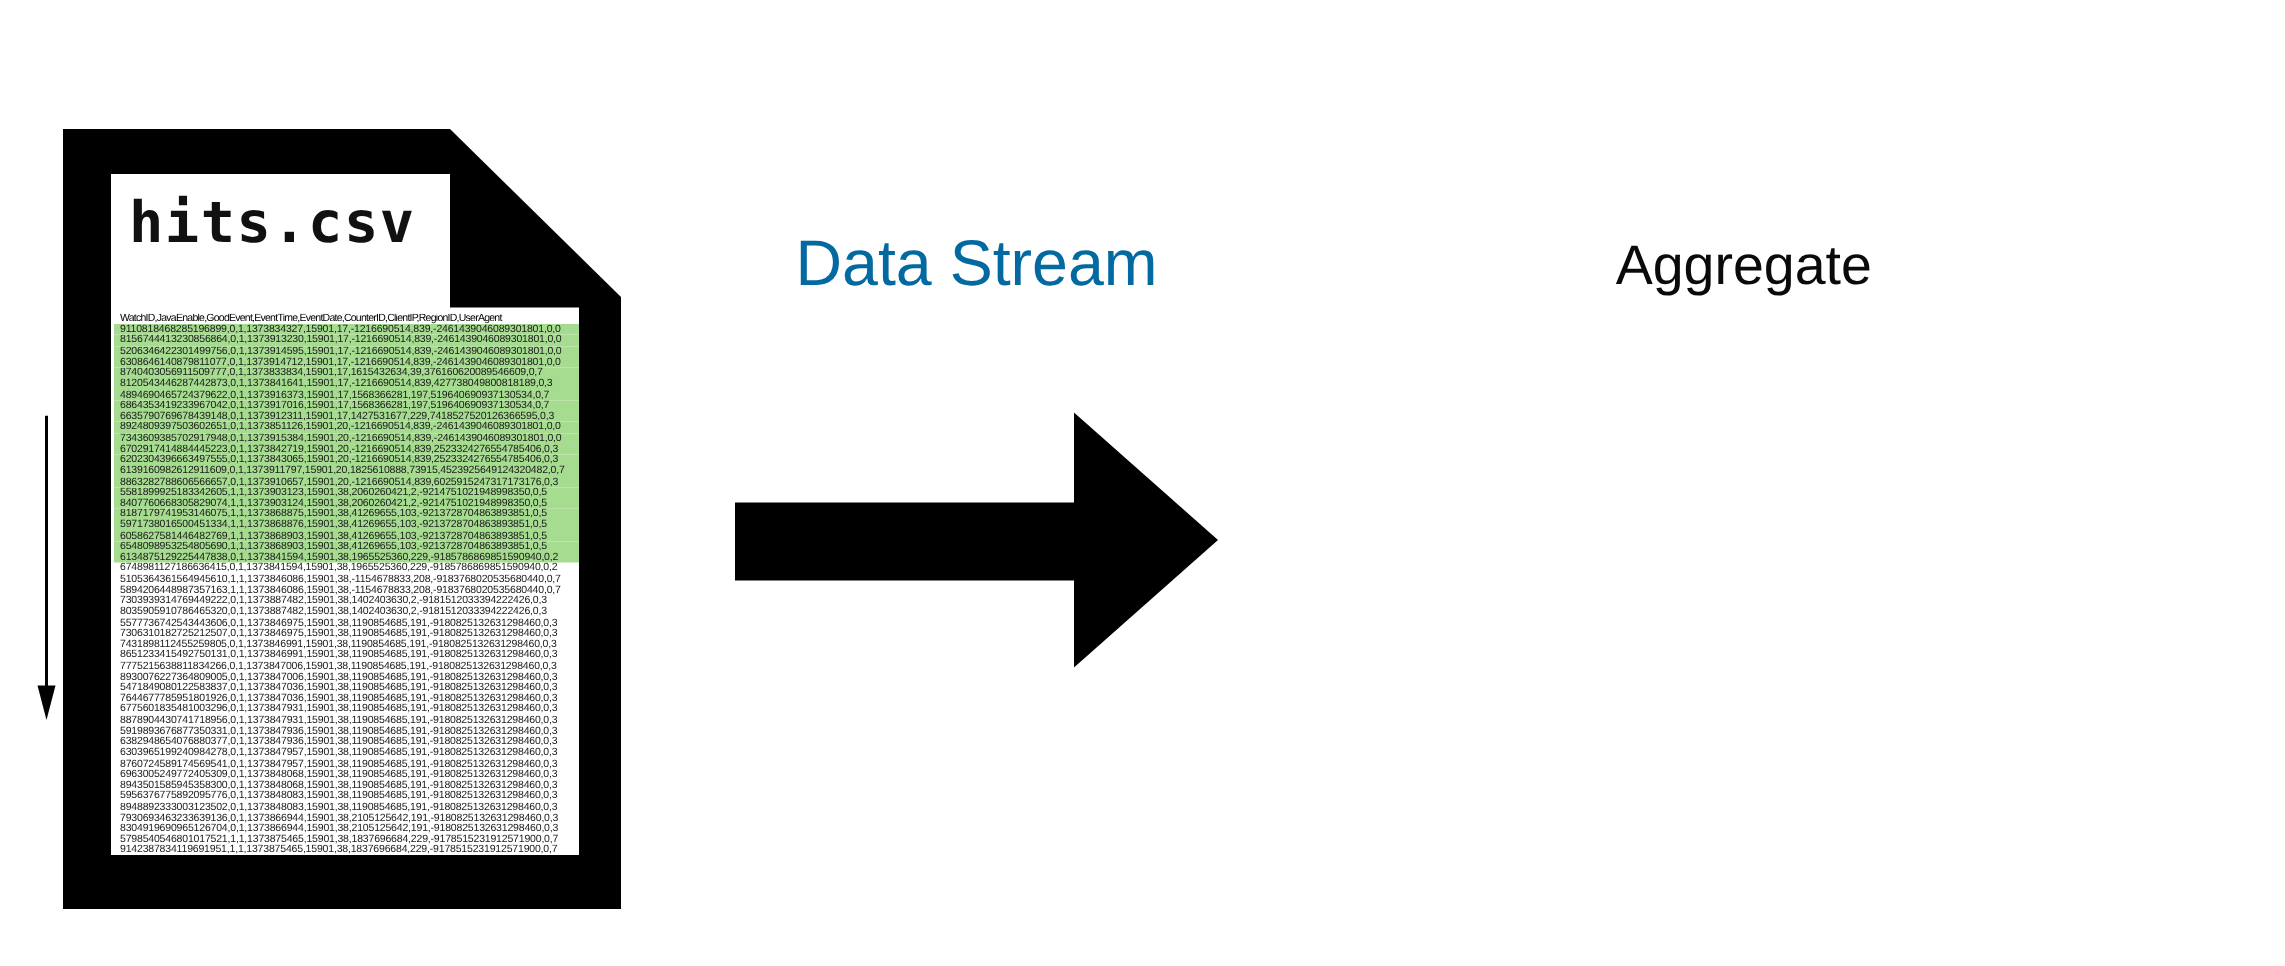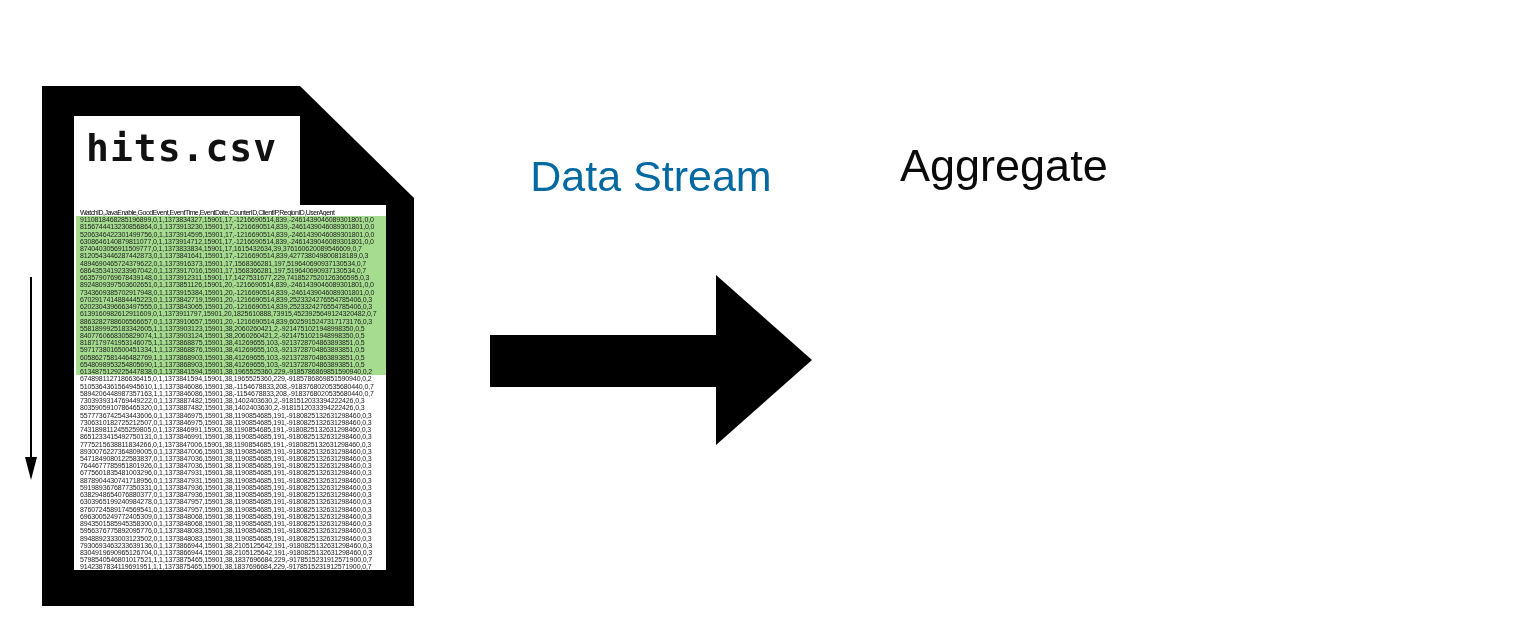--- a/index.html
+++ b/index.html
@@ -39,22 +39,22 @@
 
   
   .stream-label {
     position: absolute; left: 488px; top: 152px; width: 326px;
     text-align: center; font-size: 43px; color: #0369a1;
   }
   .big-arrow { position: absolute; left: 490px; top: 275px; }
 
   
   .agg-title {
-    position: absolute; left: 900px; top: 140px; width: 525px;
-    font-size: 45px; color: #0a0a0a;
+    position: absolute; left: 900px; top: 156px; width: 525px;
+    text-align: center; font-size: 37px; color: #0a0a0a;
   }
   .agg-table {
     position: absolute; left: 900px; top: 230px; width: 525px; height: 211px;
     box-sizing: border-box; border: 2px solid #000; background: #fff;
     display: grid; grid-template-columns: 227px 1fr; grid-template-rows: 76px 66px 1fr;
   }
   .cell {
     display: flex; align-items: center; justify-content: center;
     font-size: 30px; box-sizing: border-box;
   }

